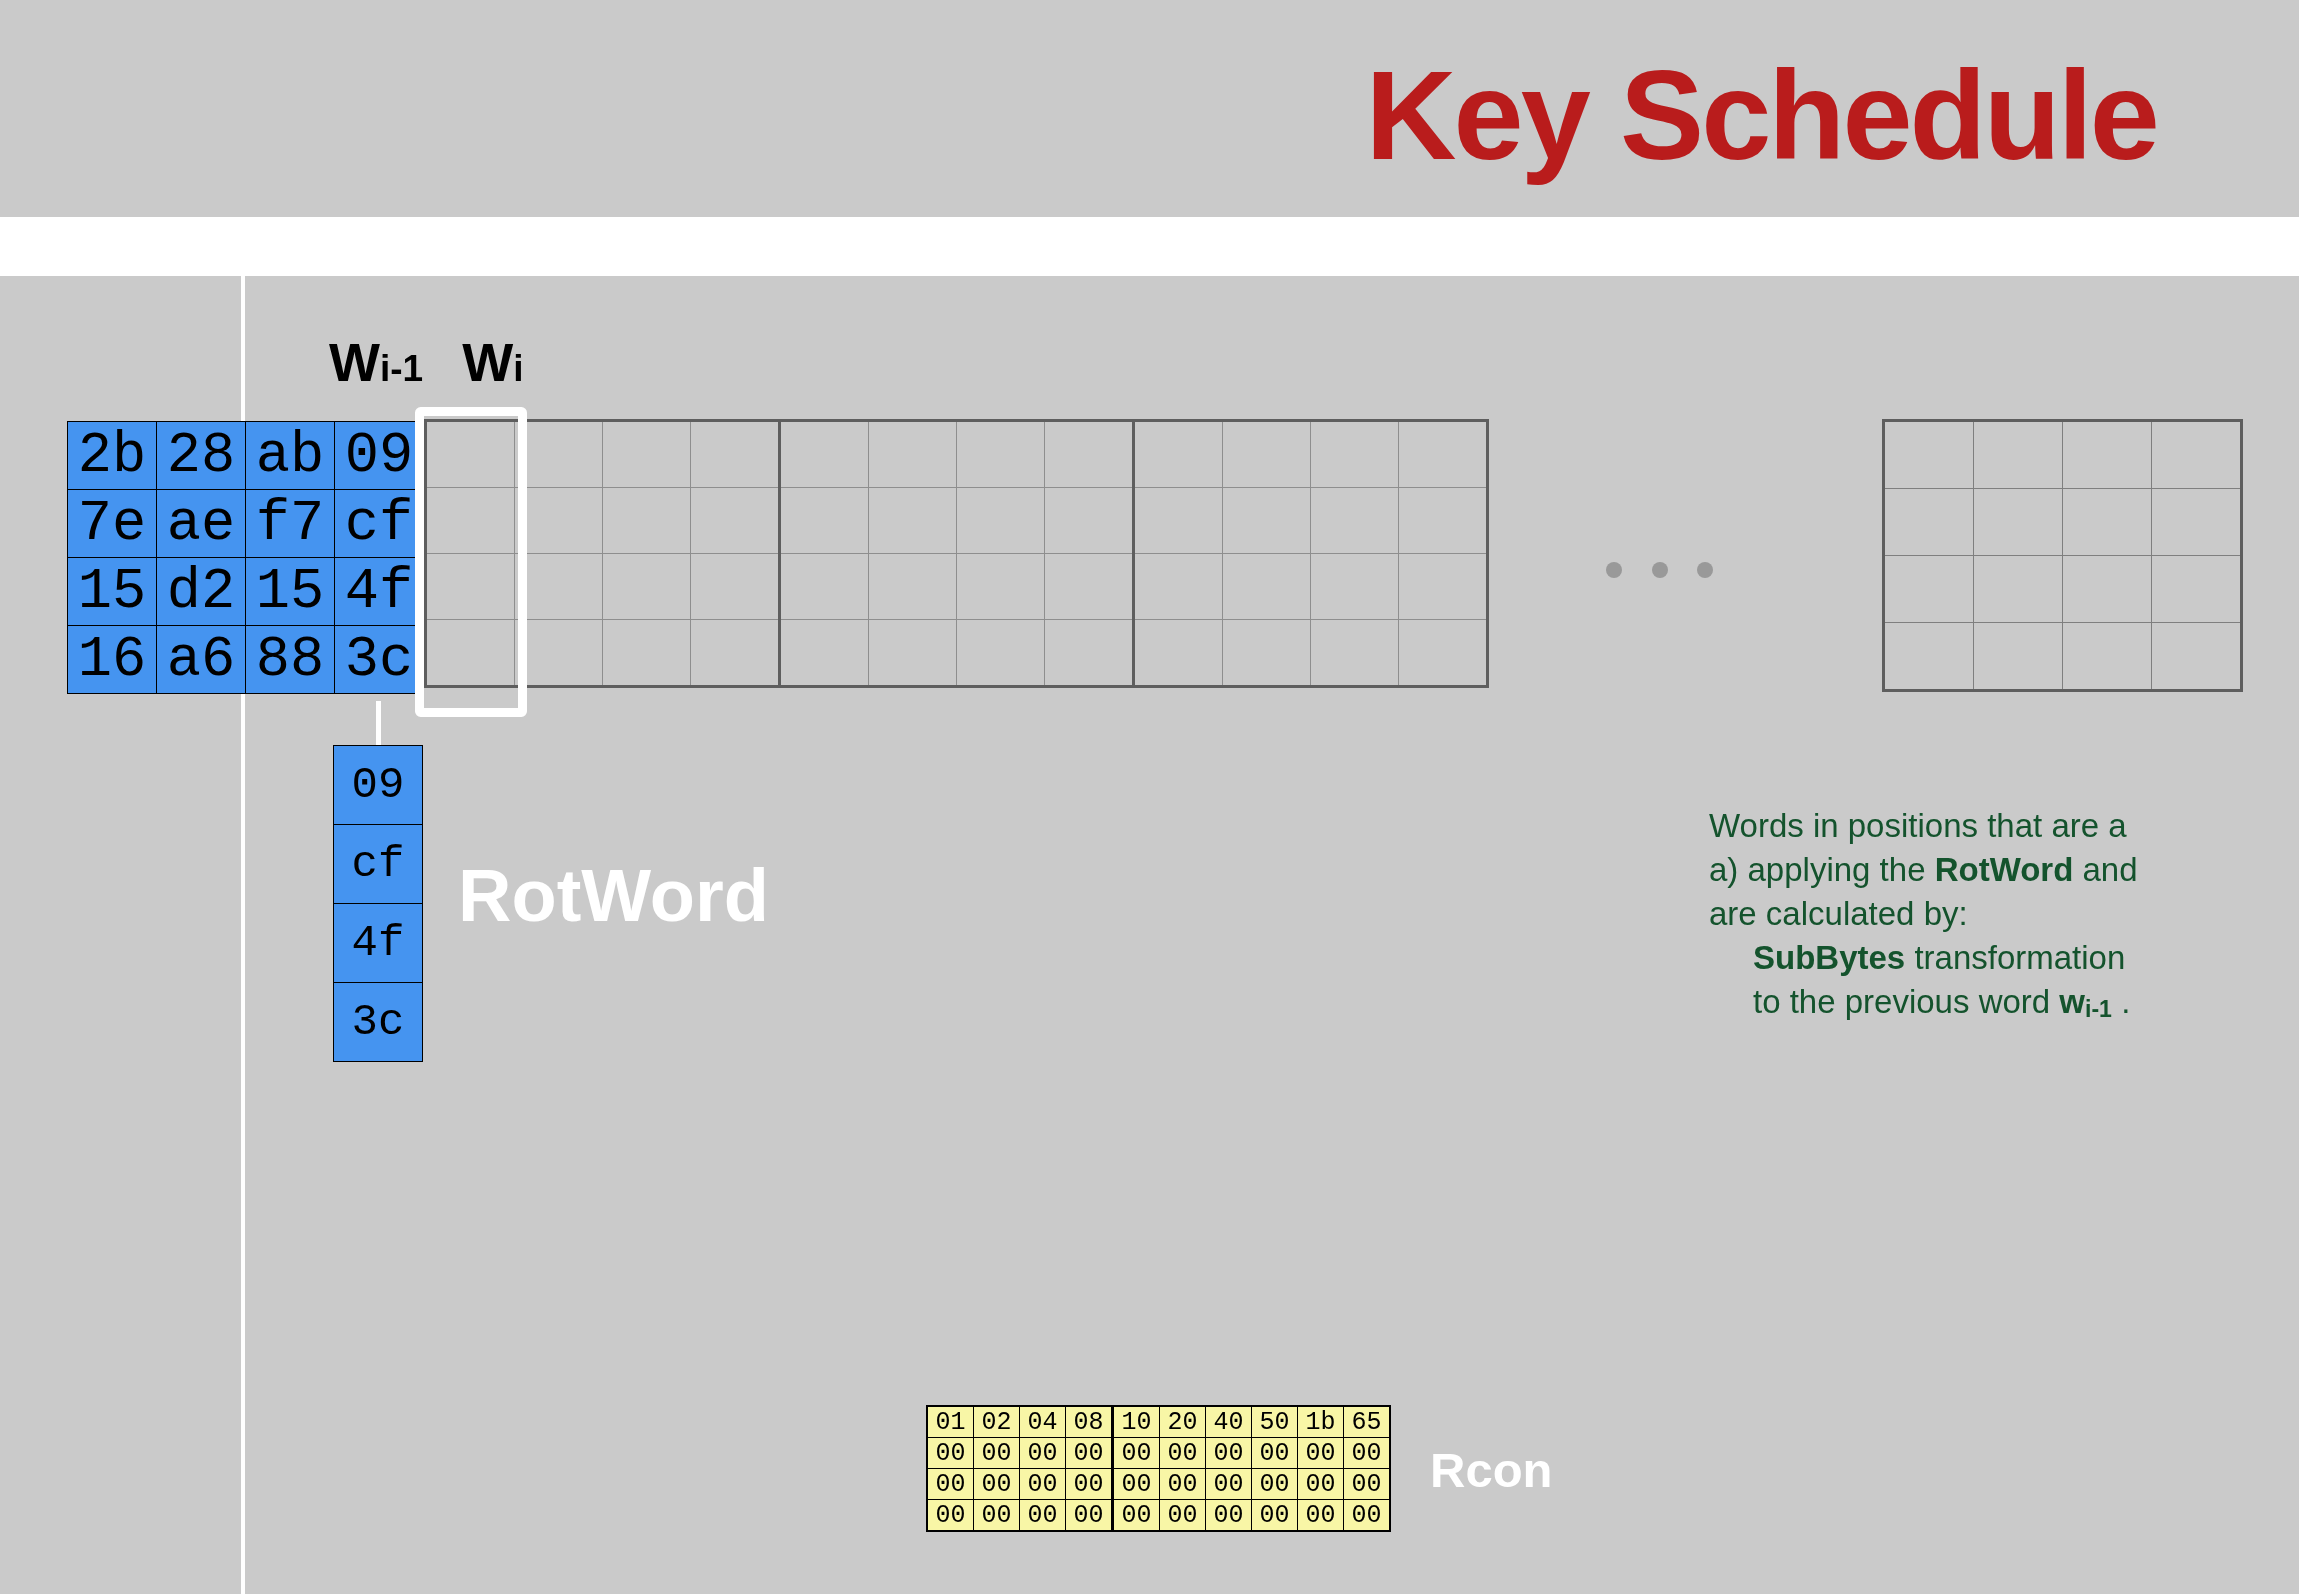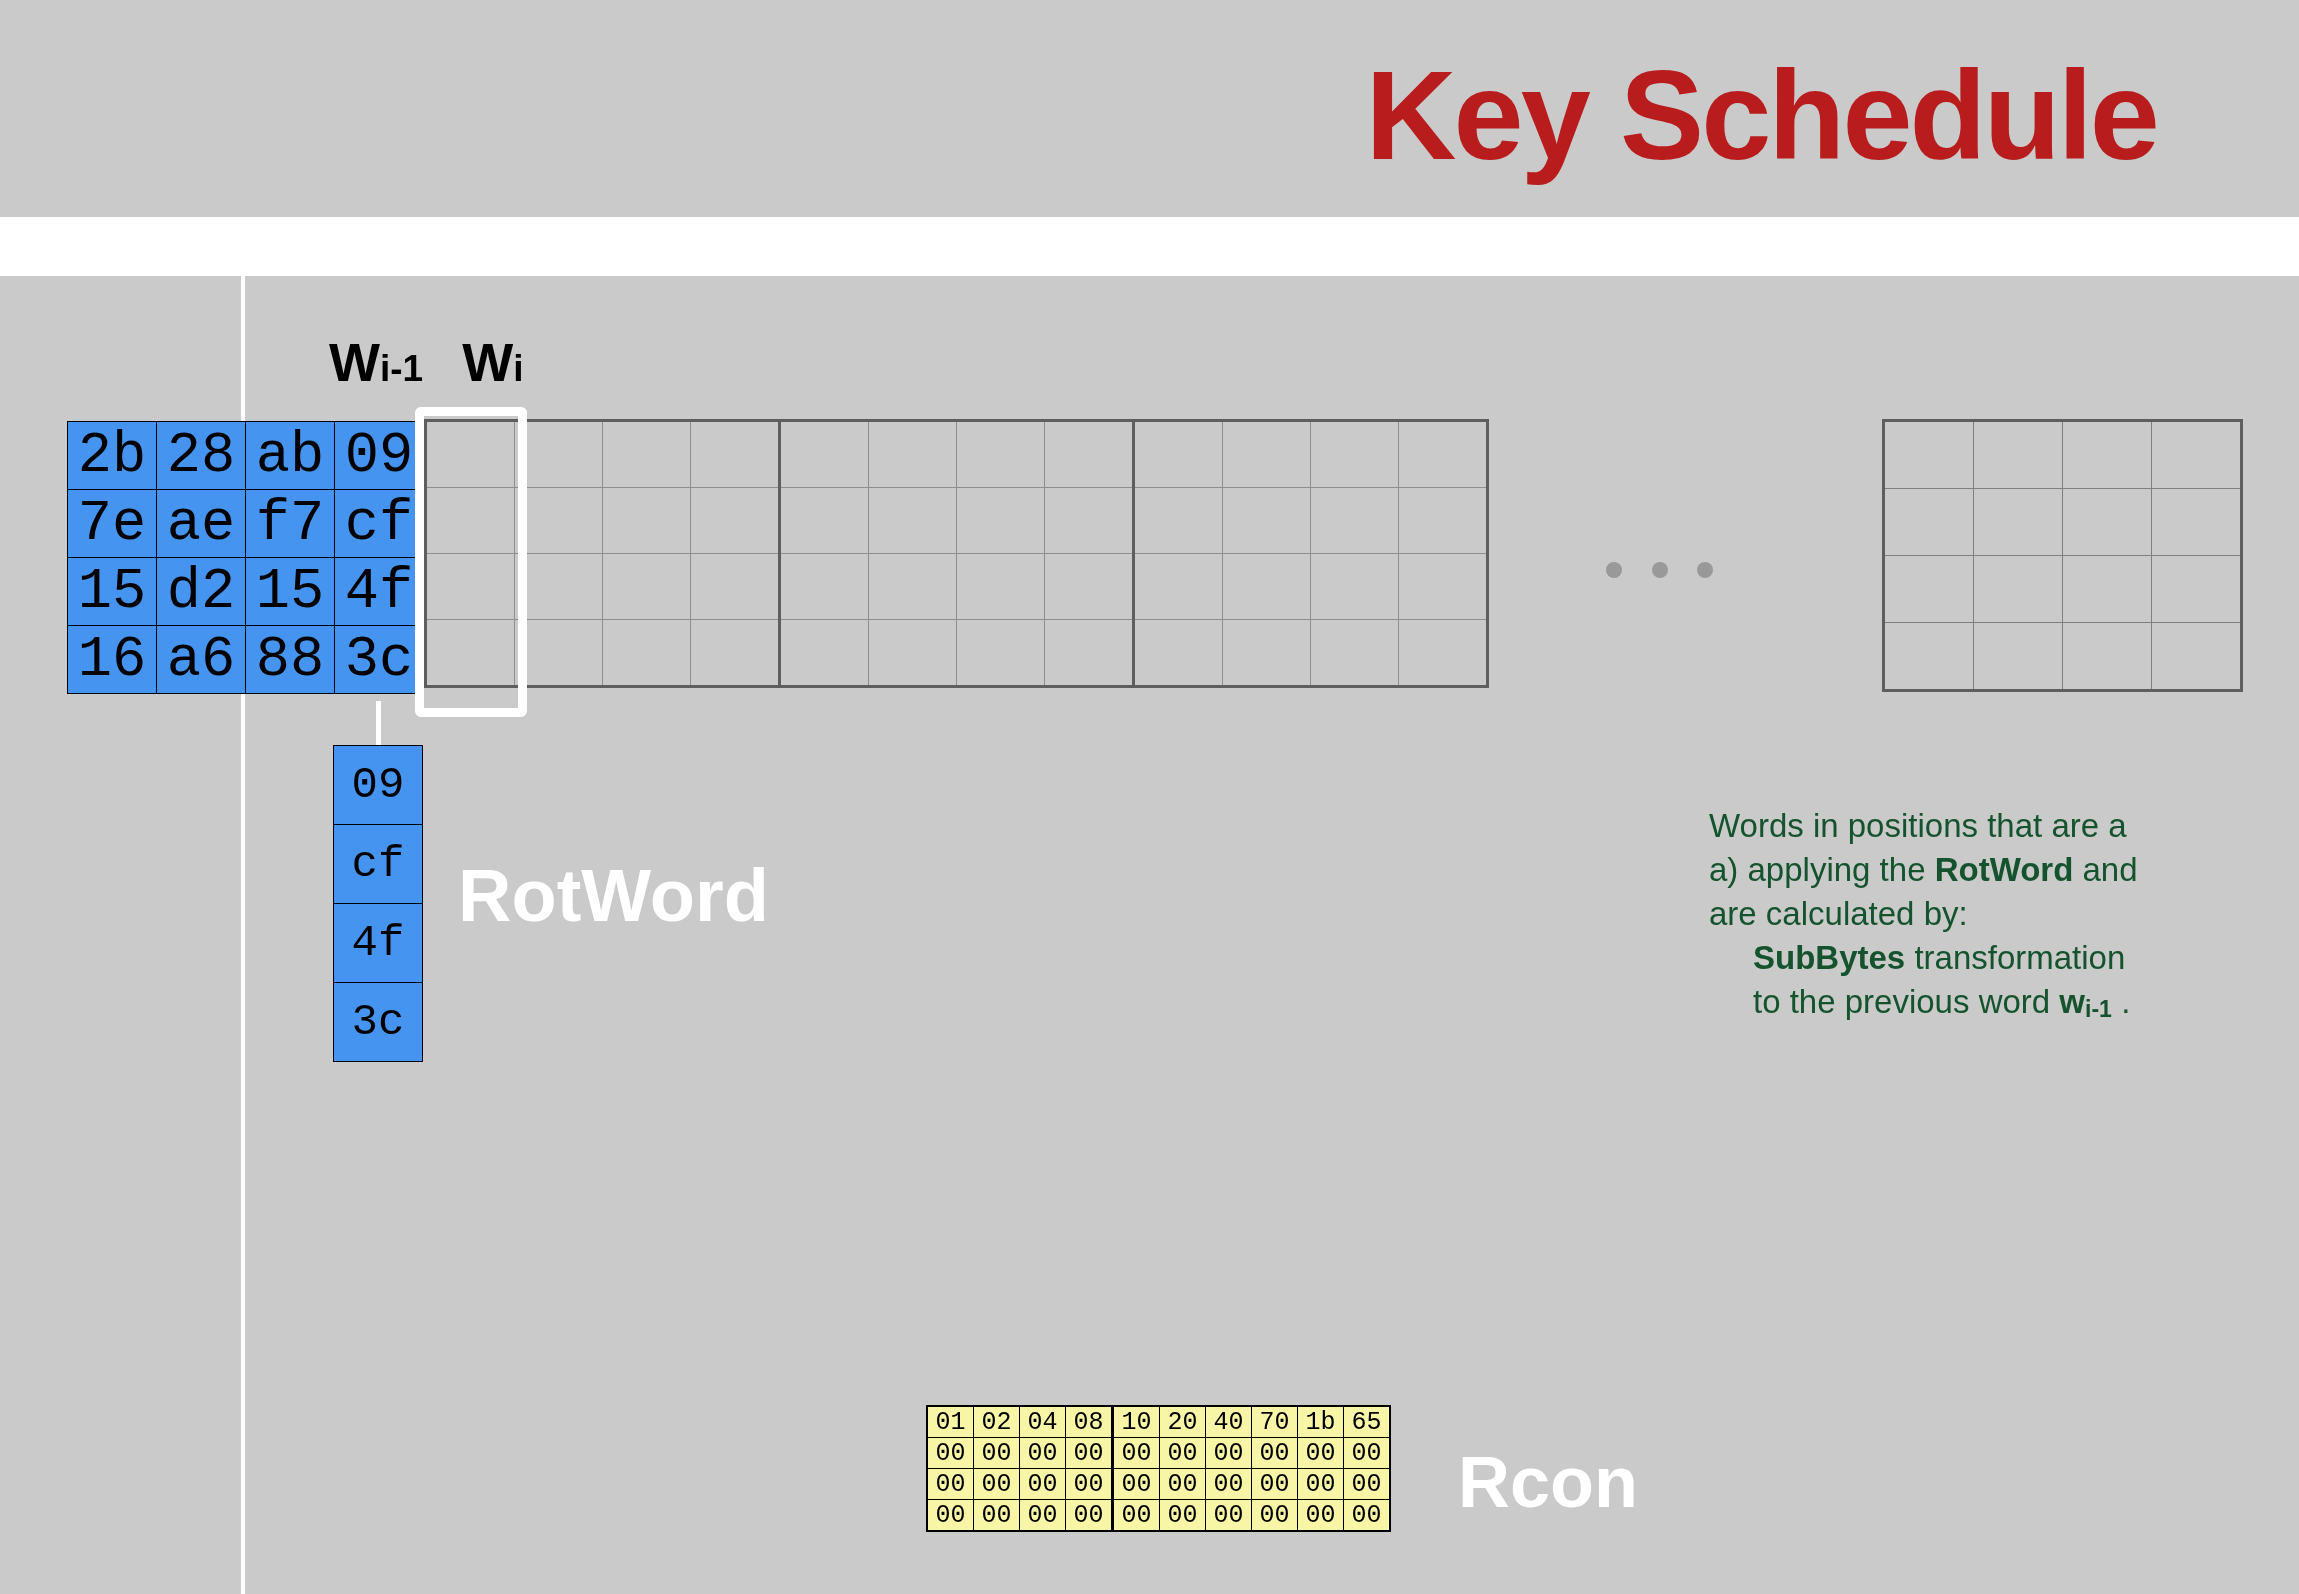--- a/index.html
+++ b/index.html
@@ -81,21 +81,21 @@
 
   
   .rcon-grid { position:absolute; left:926px; top:1405px; border:2.9px solid #000; background:var(--yellow, #f8f6a6); }
   .rcon-grid td {
     width:45px; height:30px; background:var(--yellow, #f8f6a6);
     border:1.9px solid #000; font-size:25px;
   }
   .rcon-grid td:nth-child(5) { border-left:3.8px solid #000; }
   .rcon-label {
     position:absolute; left:1430px; top:1446px; z-index:2;
-    font-size:72px; font-weight:700; color:#ffffff; line-height:1; white-space:nowrap;margin-left:28px;
+    font-size:49px; font-weight:700; color:#ffffff; line-height:1; white-space:nowrap;
   }
 </style>
 </head>
 <body>
 
 <div class="slide" style="--bg: #cacaca; --blue: #4594f0; --yellow: #f8f6a6; --dot: #999999;">
 
   <div class="white-band"></div>
   <div class="v-line"></div>
 
@@ -265,21 +265,21 @@
   <table class="rcon-grid">
     <tbody>
         <tr>
           <td>01</td>
           <td>02</td>
           <td>04</td>
           <td>08</td>
           <td>10</td>
           <td>20</td>
           <td>40</td>
-          <td>70</td>
+          <td>50</td>
           <td>1b</td>
           <td>65</td>
         </tr>
         <tr>
           <td>00</td>
           <td>00</td>
           <td>00</td>
           <td>00</td>
           <td>00</td>
           <td>00</td>

